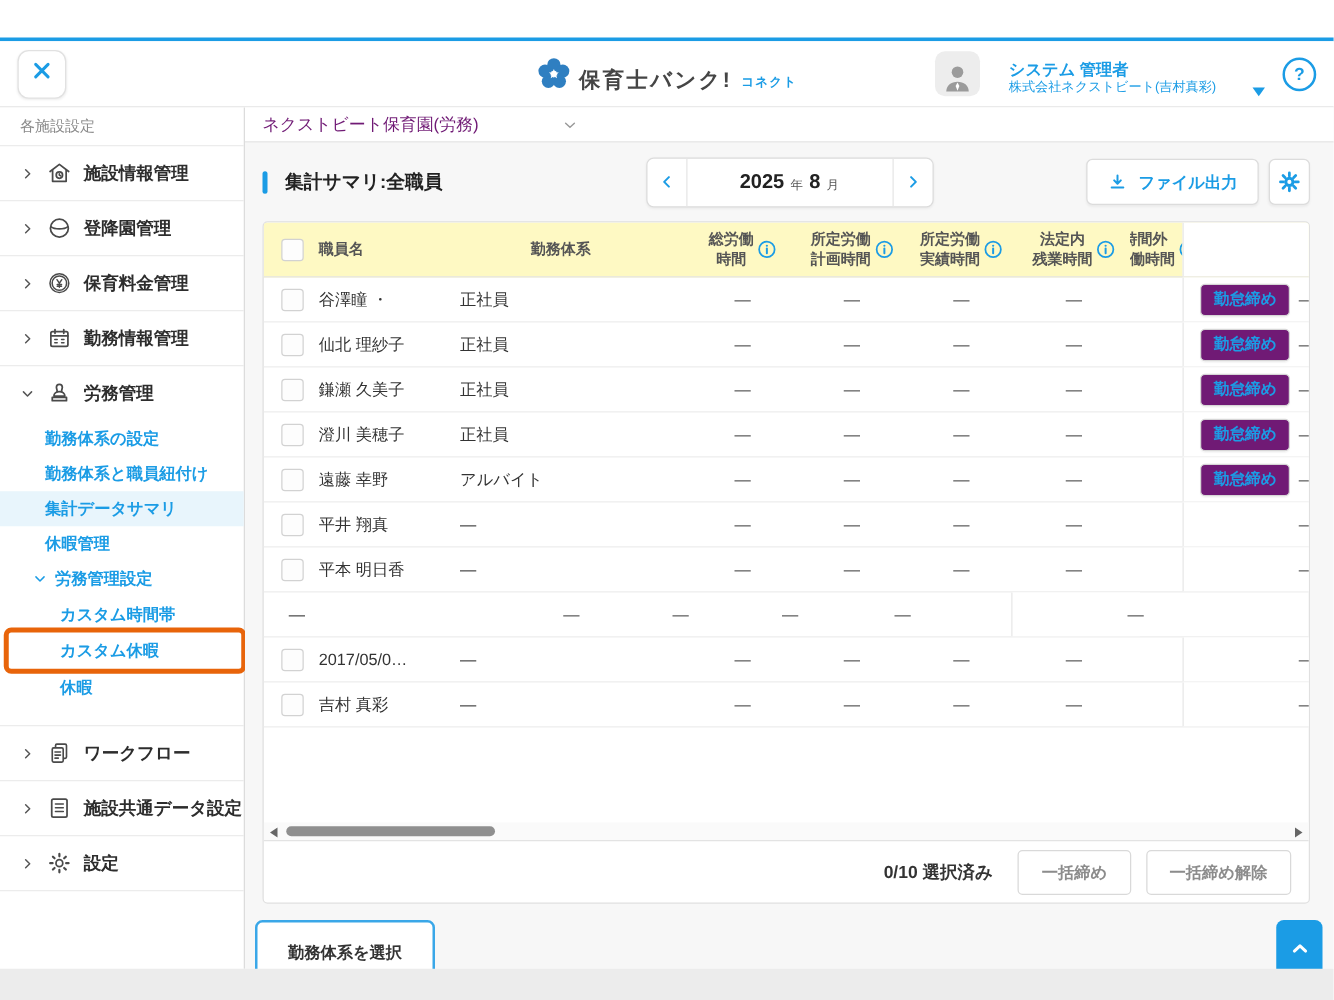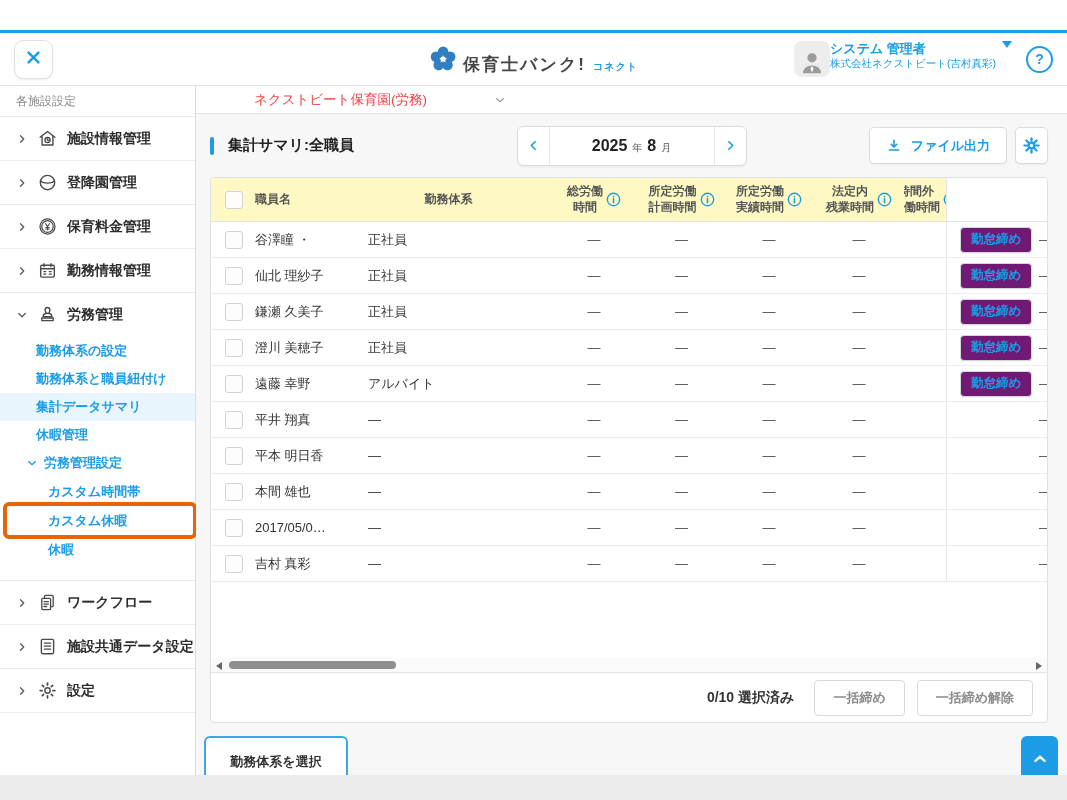--- a/index.html
+++ b/index.html
@@ -11,21 +11,21 @@
   }
   .accent-line{position:absolute;top:30px;left:0;right:0;height:3px;background:#1b9ce5;}
   
   .app-header{position:absolute;top:33px;left:0;right:0;height:53px;background:#fff;
     border-bottom:1px solid #e3e3e3;display:flex;align-items:center;padding:0 14px;box-sizing:border-box;}
   .close-btn{width:37px;height:37px;border:1px solid #e1e1e1;border-radius:9px;background:#fff;
     display:flex;align-items:center;justify-content:center;box-shadow:0 1px 2px rgba(0,0,0,.07);cursor:pointer;}
   .logo-wrap{position:absolute;left:50%;top:50%;transform:translate(-50%,-50%);display:flex;align-items:flex-end;gap:7px;}
   .logo-title{font-size:17px;font-weight:bold;color:#454545;letter-spacing:2px;line-height:1;}
   .logo-suffix{font-size:10px;font-weight:bold;color:#1b9ce5;letter-spacing:1px;line-height:1;margin-bottom:1px;}
-  .user-area{margin-left:auto;display:flex;align-items:flex-start;gap:0;}
+  .user-area{margin-left:auto;display:flex;align-items:flex-end;gap:23px;}
   .avatar{width:36px;height:36px;border-radius:8px;background:#ededed;overflow:hidden;display:flex;align-items:flex-end;justify-content:center;}
   .user-texts{display:flex;flex-direction:column;line-height:1.25;}
   .user-role{font-size:13px;font-weight:bold;color:#1b9ce5;}
   .user-org{font-size:10.5px;color:#1b9ce5;}
   .caret-down{width:0;height:0;border-left:5px solid transparent;border-right:5px solid transparent;border-top:7px solid #1b9ce5;margin:0 6px;}
   .help-btn{width:23px;height:23px;border-radius:50%;border:2px solid #1b9ce5;color:#1b9ce5;
     font-size:14px;font-weight:bold;display:flex;align-items:center;justify-content:center;background:#fff;cursor:pointer;}
   
   .sidebar{position:absolute;top:86px;left:0;width:196px;bottom:25px;background:#fff;border-right:1px solid #dcdcdc;box-sizing:border-box;overflow:visible;}
   .side-label{height:30px;display:flex;align-items:center;padding-left:16px;font-size:12px;color:#8a8a8a;border-bottom:1px solid #ececec;}
@@ -35,21 +35,21 @@
   .sub-item{height:28px;display:flex;align-items:center;padding-left:36px;font-size:13px;font-weight:bold;color:#1b9ce5;cursor:pointer;position:relative;box-sizing:border-box;}
   .sub-item.l3{padding-left:48px;height:29px;}
   .sub-item.selected{background:#e8f5fc;}
   .sub-item.with-chev{padding-left:26px;gap:6px;}
   .hl-box{position:absolute;left:3px;right:-2px;top:-4px;bottom:-4px;border:4px solid #e8640a;border-radius:6px;pointer-events:none;}
   .chev{display:flex;align-items:center;justify-content:center;flex-shrink:0;}
   .side-icon{display:flex;align-items:center;justify-content:center;flex-shrink:0;}
   
   .main{position:absolute;top:86px;left:196px;right:0;bottom:25px;background:#f7f7f7;}
   .facility-bar{height:27px;background:#fff;border-bottom:1px solid #e3e3e3;display:flex;align-items:center;padding-left:14px;}
-  .facility-label{font-size:13.5px;color:#ef4444;margin-left:44px;}
+  .facility-label{font-size:13.5px;color:#701a75;}
   .facility-chev{margin-left:66px;display:flex;align-items:center;}
   .title-row{height:63px;position:relative;display:flex;align-items:center;padding:0 19px 0 14px;}
   .page-title{display:flex;align-items:center;gap:14px;font-size:15px;font-weight:bold;color:#222;}
   .title-bar{width:4px;height:18px;background:#1b9ce5;border-radius:2px;}
   .date-nav{position:absolute;left:50%;top:50%;transform:translate(-50%,-50%);width:230px;height:40px;background:#fff;
     border:1px solid #dcdcdc;border-radius:6px;display:flex;box-shadow:0 1px 2px rgba(0,0,0,.05);box-sizing:border-box;}
   .date-btn{width:31px;display:flex;align-items:center;justify-content:center;cursor:pointer;}
   .date-mid{flex:1;border-left:1px solid #e6e6e6;border-right:1px solid #e6e6e6;display:flex;align-items:center;justify-content:center;gap:5px;}
   .date-num{font-size:16px;font-weight:bold;color:#222;}
   .date-unit{font-size:10px;color:#555;margin-top:4px;}
@@ -533,24 +533,20 @@
           <div class="td dash w90">—</div>
           <div class="td dash w85">—</div>
           <div class="td dash w90">—</div>
           <div class="td dash w90">—</div>
           <div class="td clip-col"></div>
           <div class="fix-col">
             <span class="fix-dash">—</span>
           </div>
         </div>
         <div class="tr">
-          <div class="td name w137">
-            <span class="checkbox"></span>
-            <span>本間 雄也</span>
-          </div>
           <div class="td type w201">—</div>
           <div class="td dash w90">—</div>
           <div class="td dash w85">—</div>
           <div class="td dash w90">—</div>
           <div class="td dash w90">—</div>
           <div class="td clip-col"></div>
           <div class="fix-col">
             <span class="fix-dash">—</span>
           </div>
         </div>

